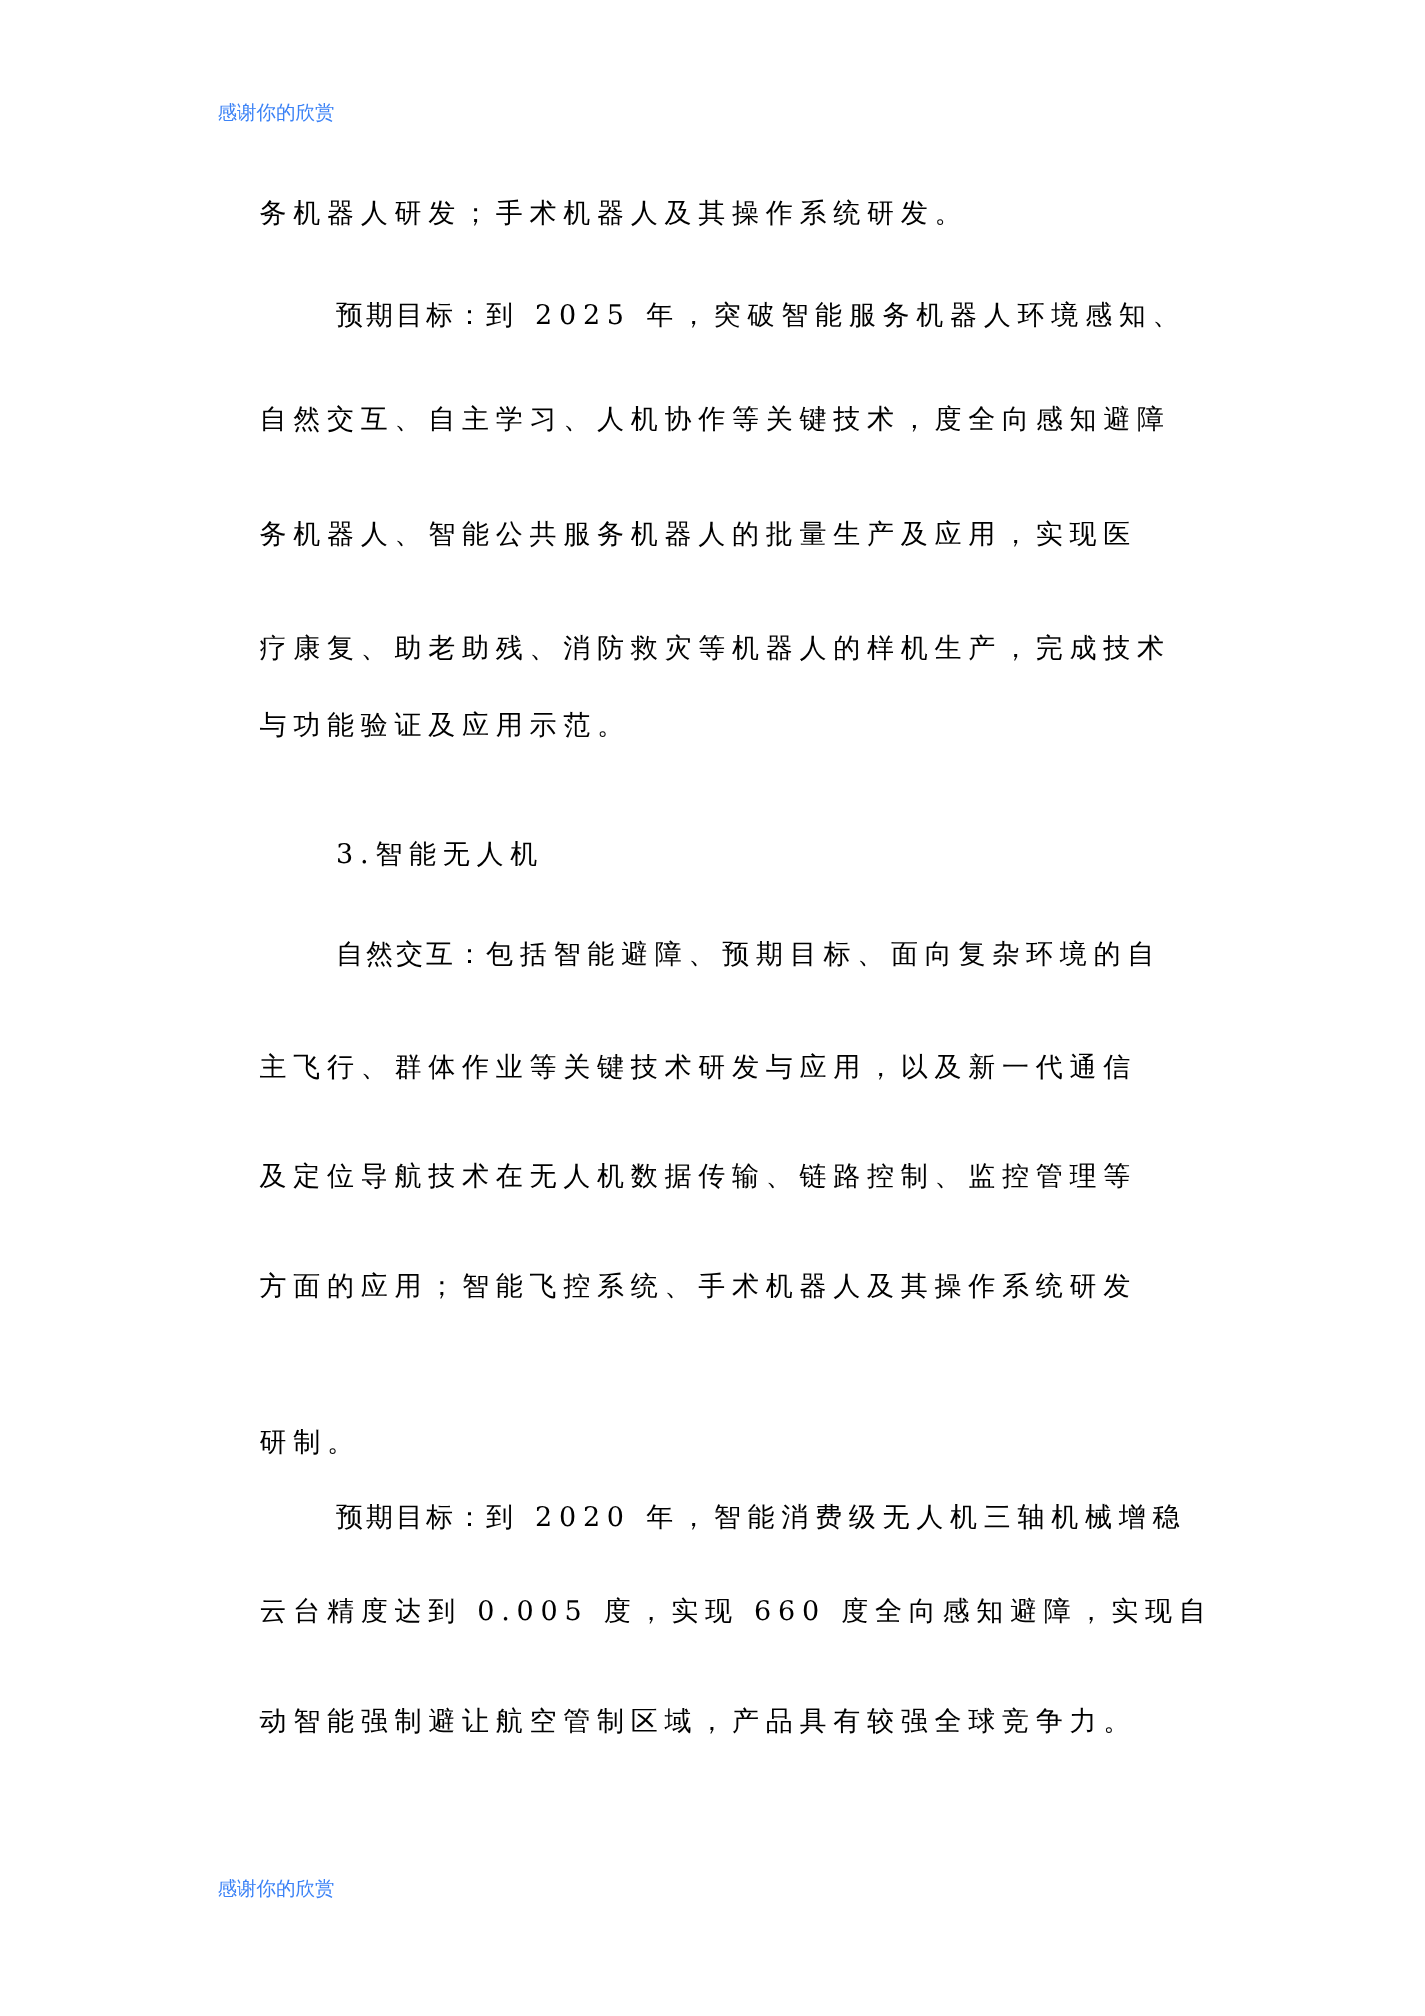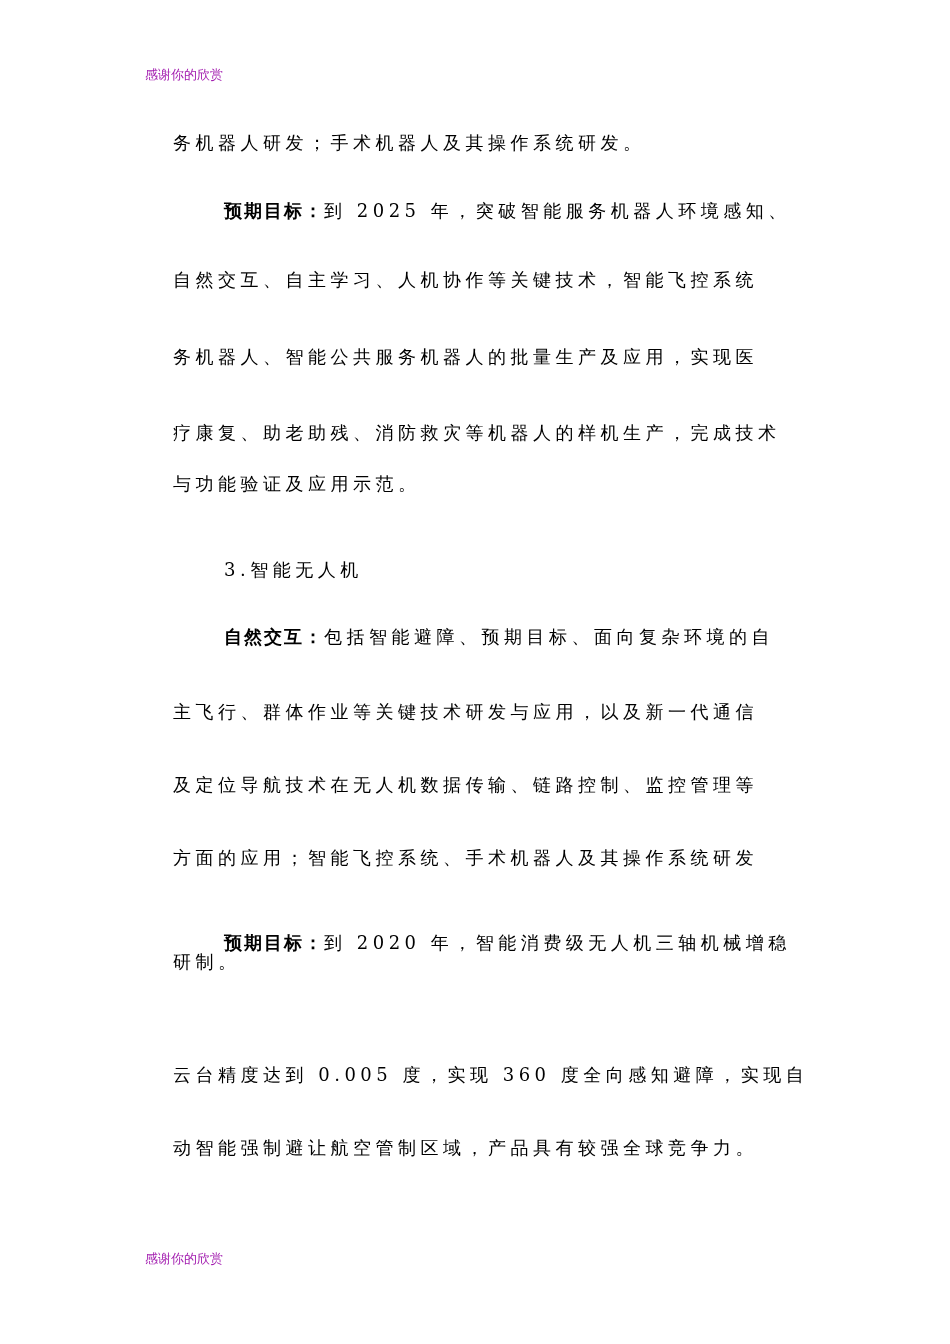--- a/index.html
+++ b/index.html
@@ -1,55 +1,55 @@
 <!DOCTYPE html>
 <html><head>
 <meta charset="utf-8">
 <style>
   html, body { margin: 0; padding: 0; background: #ffffff; }
   body { width: 950px; height: 1344px; position: relative; overflow: hidden;
          font-family: "DejaVu Serif", "Liberation Serif", serif; color: #000; }
-  .header, .footer { position: absolute; left: 145px; font-size: 13px; color: #a21caf;
+  .header, .footer { position: absolute; left: 145px; font-size: 13px; color: #3b82f6;
          font-family: "DejaVu Serif", serif; text-align: right; }
   .header { top: 66px; }
   .footer { top: 1250px; }
   .line { position: absolute; left: 145px; font-size: 18px; white-space: nowrap;
           letter-spacing: 4.5px; height: 30px; line-height: 30px; margin-left: 28px; }
   .indent { left: 196px; }
-  .bold { font-weight: bold; letter-spacing: 2px; }
+  .bold { font-weight: normal; letter-spacing: 2px; }
   .heading { font-weight: normal; }
 </style>
 </head>
 <body>
 
 <div class="header">感谢你的欣赏</div>
 
 <div class="line" style="top:128px"><span>务机器人研发；手术机器人及其操作系统研发。</span></div>
 
 <div class="line indent" style="top:196px"><span class="bold">预期目标：</span><span>到 2025 年，突破智能服务机器人环境感知、</span></div>
 
-<div class="line" style="top:265px"><span>自然交互、自主学习、人机协作等关键技术，智能飞控系统</span></div>
+<div class="line" style="top:265px"><span>自然交互、自主学习、人机协作等关键技术，度全向感知避障</span></div>
 
 <div class="line" style="top:342px"><span>务机器人、智能公共服务机器人的批量生产及应用，实现医</span></div>
 
 <div class="line" style="top:418px"><span>疗康复、助老助残、消防救灾等机器人的样机生产，完成技术</span></div>
 
 <div class="line" style="top:469px"><span>与功能验证及应用示范。</span></div>
 
 <div class="line indent heading" style="top:555px">3.智能无人机</div>
 
 <div class="line indent" style="top:622px"><span class="bold">自然交互：</span><span>包括智能避障、预期目标、面向复杂环境的自</span></div>
 
 <div class="line" style="top:697px"><span>主飞行、群体作业等关键技术研发与应用，以及新一代通信</span></div>
 
 <div class="line" style="top:770px"><span>及定位导航技术在无人机数据传输、链路控制、监控管理等</span></div>
 
 <div class="line" style="top:843px"><span>方面的应用；智能飞控系统、手术机器人及其操作系统研发</span></div>
 
 <div class="line" style="top:947px"><span>研制。</span></div>
 
-<div class="line indent" style="top:928px"><span class="bold">预期目标：</span><span>到 2020 年，智能消费级无人机三轴机械增稳</span></div>
+<div class="line indent" style="top:997px"><span class="bold">预期目标：</span><span>到 2020 年，智能消费级无人机三轴机械增稳</span></div>
 
-<div class="line" style="top:1060px"><span>云台精度达到 0.005 度，实现 360 度全向感知避障，实现自</span></div>
+<div class="line" style="top:1060px"><span>云台精度达到 0.005 度，实现 660 度全向感知避障，实现自</span></div>
 
 <div class="line" style="top:1133px"><span>动智能强制避让航空管制区域，产品具有较强全球竞争力。</span></div>
 
 <div class="footer">感谢你的欣赏</div>
 
 </body></html>

